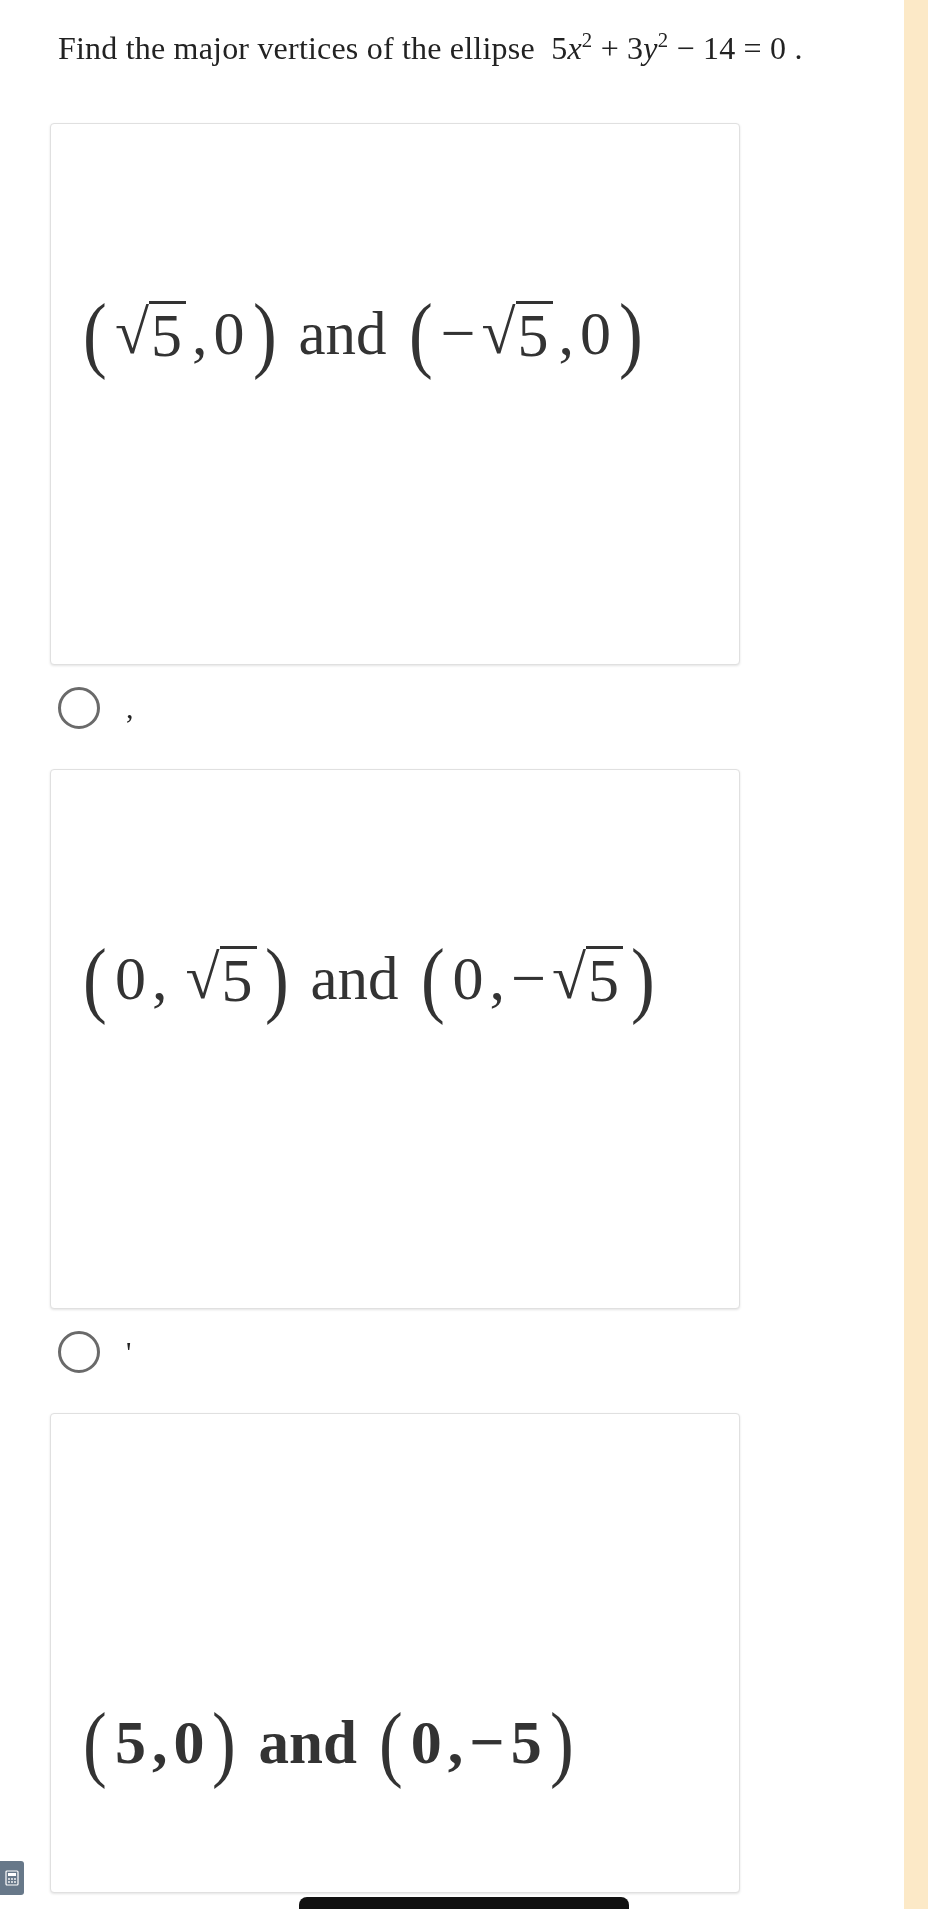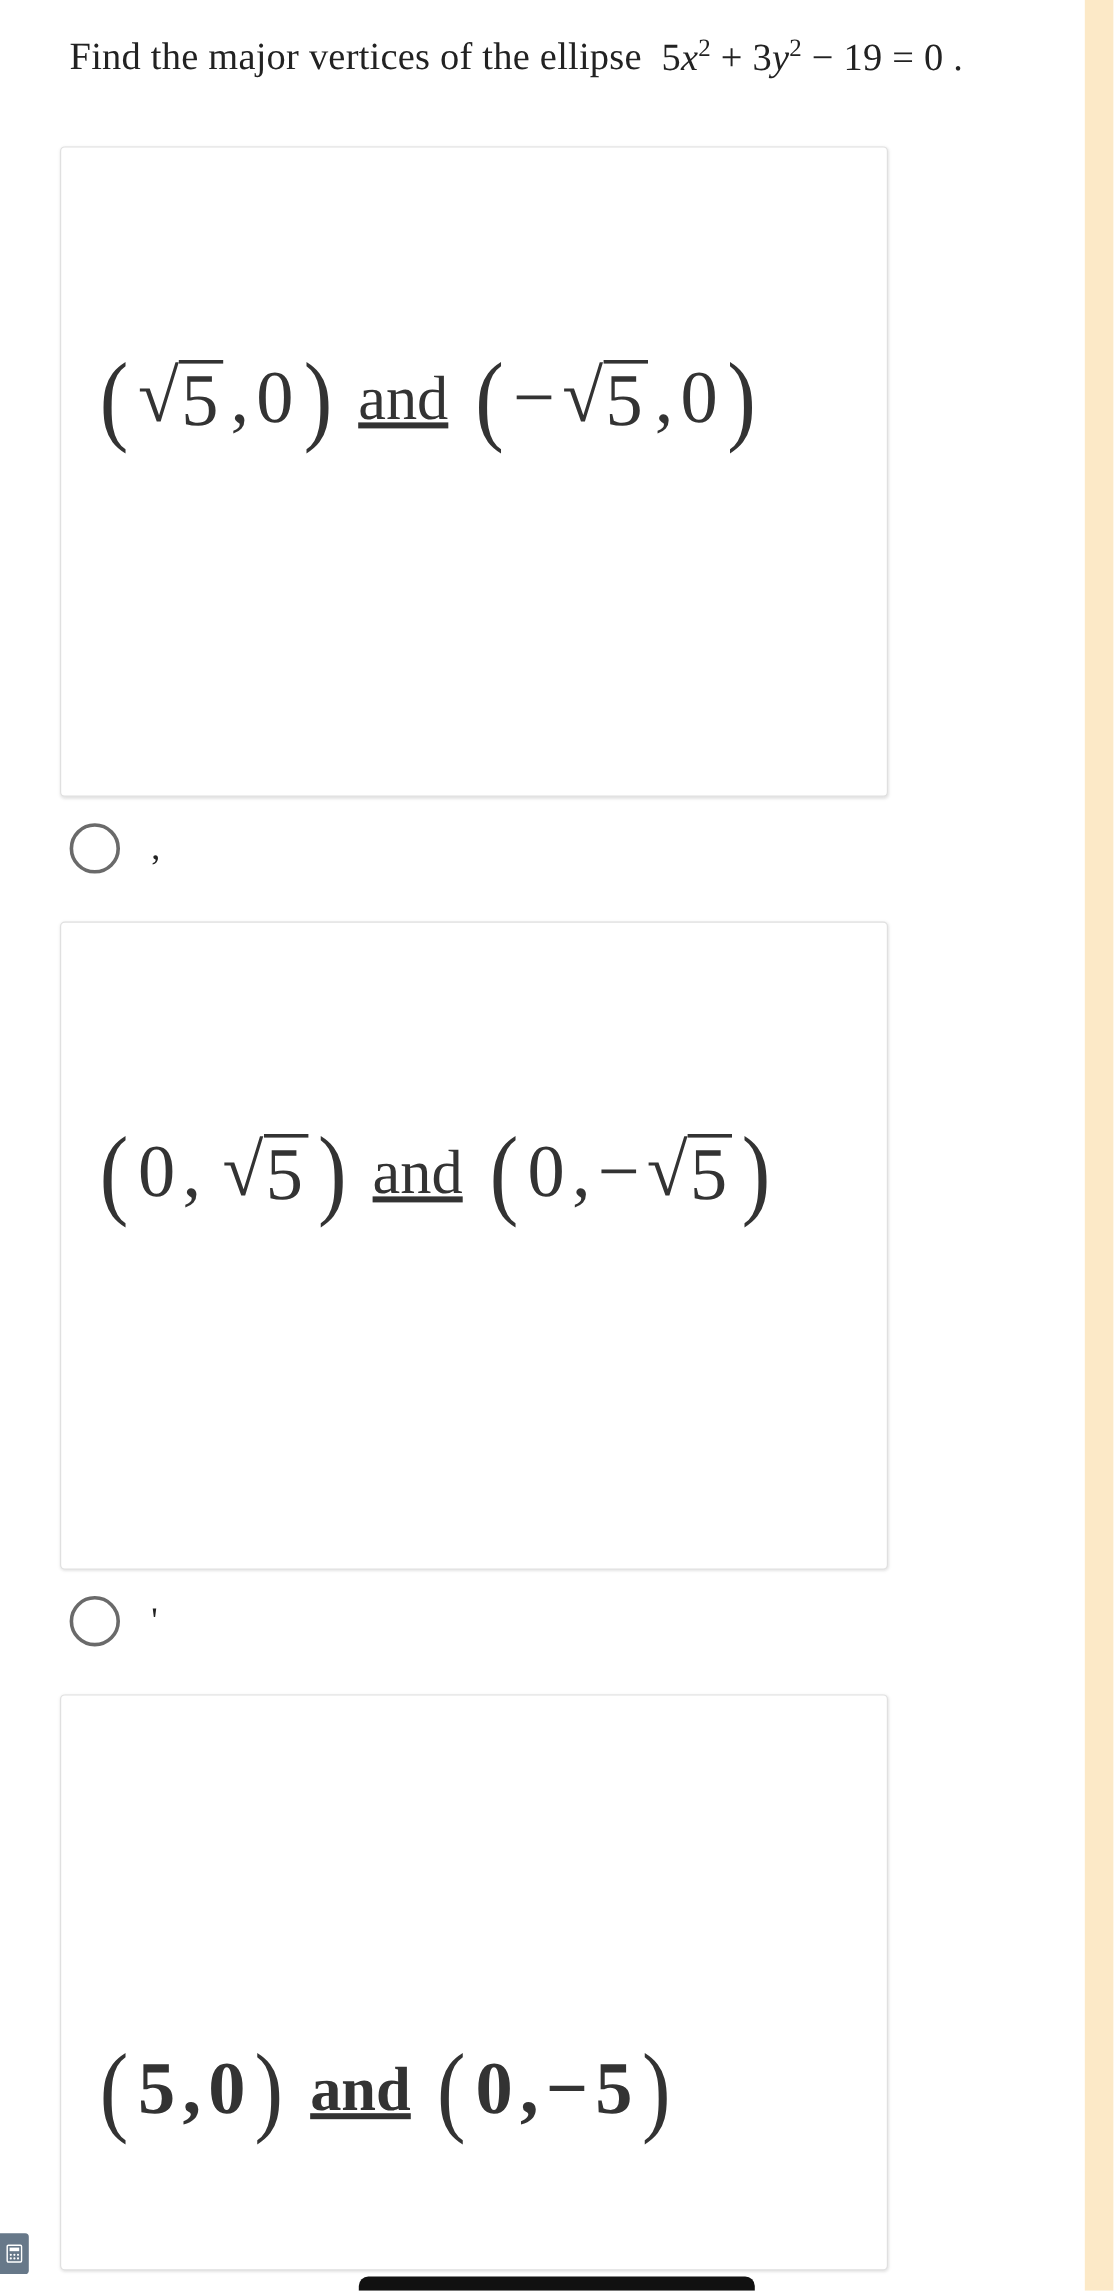--- a/index.html
+++ b/index.html
@@ -71,23 +71,22 @@
     top: -1px;
   }
   .sqrt-body {
     border-top: 3px solid #333;
     padding: 0 4px 0 2px;
     line-height: 1;
     position: relative;
     top: 3px;
   }
   .and-word {
-    font-size: 52px;
+    font-size: 61px;
     margin: 0 14px;
-    text-decoration: underline;
   }
   .radio-row {
     display: flex;
     align-items: center;
     gap: 26px;
     margin-left: 58px;
     margin-top: 22px;
     margin-bottom: 40px;
   }
   .radio-circle {
@@ -128,21 +127,21 @@
 </style>
 </head>
 <body>
 
 <div class="page">
   <div class="right-stripe"></div>
 
   <div class="question">
     <span>Find the major vertices of the ellipse</span>
     <span>
-      &nbsp;<span>5</span><i>x</i><span class="sup">2</span><span> + </span><span>3</span><i>y</i><span class="sup">2</span><span> − 19 = 0 .</span>
+      &nbsp;<span>5</span><i>x</i><span class="sup">2</span><span> + </span><span>3</span><i>y</i><span class="sup">2</span><span> − 14 = 0 .</span>
     </span>
   </div>
 
   <div class="option-card">
     <div class="math-line">
       <span class="paren paren-l">(</span>
       <span class="sqrt">
         <span class="sqrt-sign">√</span>
         <span class="sqrt-body">5</span>
       </span>

